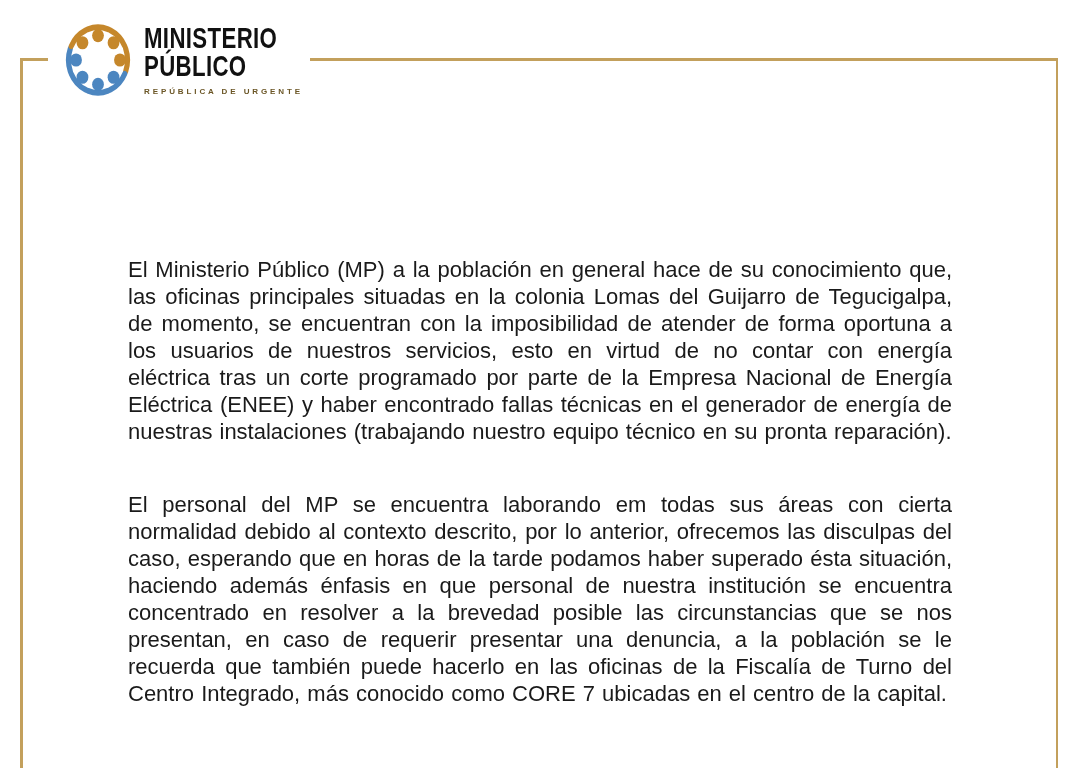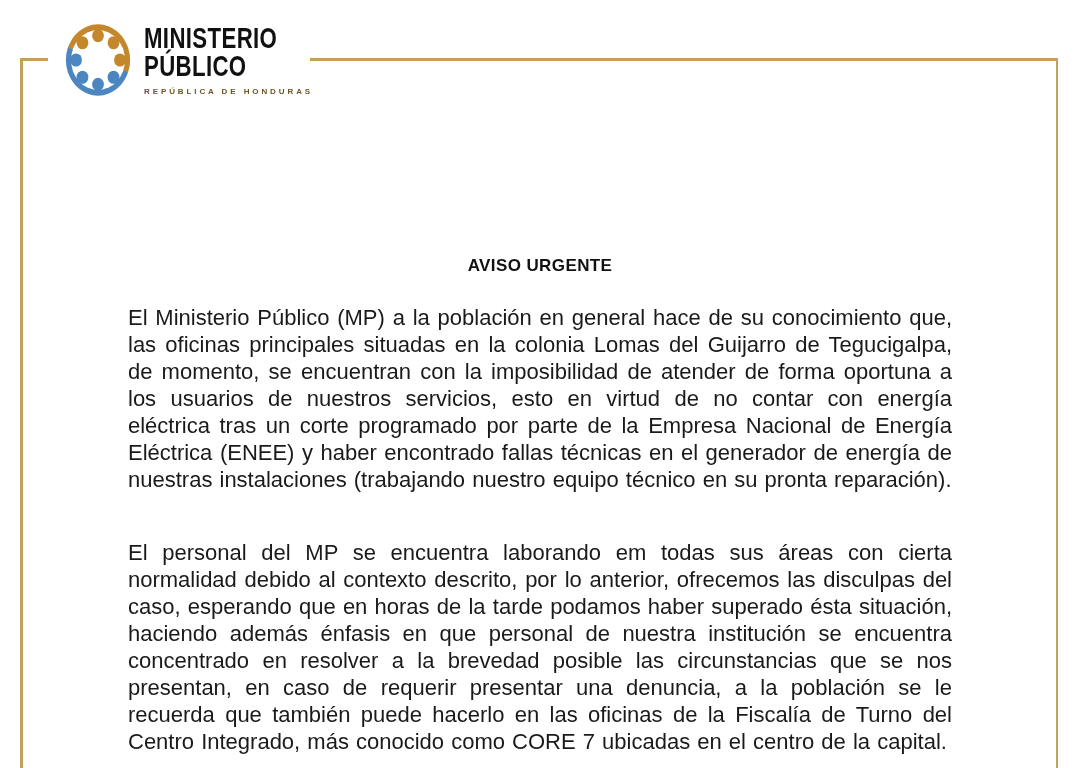--- a/index.html
+++ b/index.html
@@ -98,23 +98,22 @@
       <use href="#person" class="po" transform="rotate(90 50 50)"></use>
       <use href="#person" class="pb" transform="rotate(135 50 50)"></use>
       <use href="#person" class="pb" transform="rotate(180 50 50)"></use>
       <use href="#person" class="pb" transform="rotate(225 50 50)"></use>
       <use href="#person" class="pb" transform="rotate(270 50 50)"></use>
       <use href="#person" class="po" transform="rotate(315 50 50)"></use>
     </svg>
     <div class="logo-text">
       <div class="brand-line">MINISTERIO</div>
       <div class="brand-line">PÚBLICO</div>
-      <div class="brand-sub">REPÚBLICA DE HONDURAS</div>
+      <div class="brand-sub">REPÚBLICA DE URGENTE</div>
     </div>
   </div>
 
   <div class="doc-body">
-    <h1 class="doc-heading">AVISO URGENTE</h1>
     <p class="doc-para">El Ministerio Público (MP) a la población en general hace de su conocimiento que, las oficinas principales situadas en la colonia Lomas del Guijarro de Tegucigalpa, de momento,  se encuentran con la imposibilidad de atender de forma oportuna a los usuarios de nuestros servicios, esto en virtud de no contar con energía eléctrica tras un corte programado por parte de la Empresa Nacional de Energía Eléctrica (ENEE) y haber encontrado  fallas técnicas en el generador de energía de nuestras instalaciones (trabajando nuestro equipo técnico en su pronta reparación).</p>
     <p class="doc-para">El personal del MP se encuentra laborando em todas sus áreas con cierta normalidad debido al contexto descrito, por lo anterior, ofrecemos las disculpas del caso, esperando que en horas de la tarde podamos haber superado ésta situación, haciendo además énfasis en que personal de nuestra institución se encuentra concentrado en resolver a la brevedad posible las circunstancias que se nos presentan, en caso de requerir presentar una denuncia, a la población se le recuerda que también puede hacerlo  en las oficinas de la Fiscalía de Turno del Centro Integrado, más conocido como CORE 7 ubicadas en el centro de la capital.</p>
   </div>
 
 </div>
 
 </body></html>

